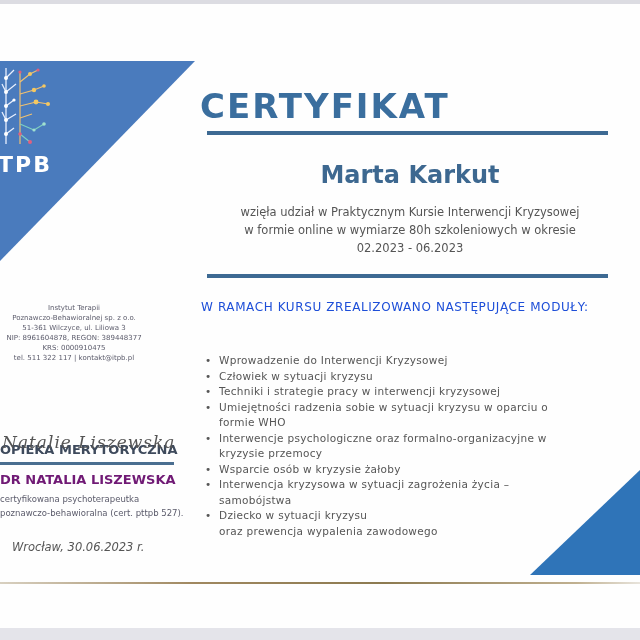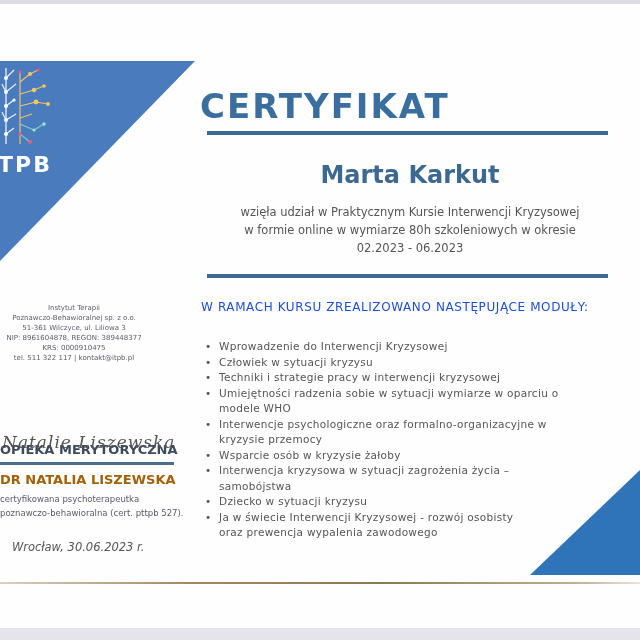--- a/index.html
+++ b/index.html
@@ -13,32 +13,32 @@
 
   .logo { position:absolute; left:0; top:64px; width:60px; height:90px; }
   .logo-text { position:absolute; left:-2px; top:152px; color:#ffffff; font-weight:bold; font-size:22px; letter-spacing:2px; font-family:"DejaVu Sans", sans-serif; }
 
   .company { position:absolute; left:0; top:303px; width:148px; text-align:center; font-size:7px; line-height:10px; color:#5a5a6a; }
   .company div { white-space:nowrap; }
 
   .supervision-title { position:absolute; left:0; top:410px; font-weight:bold; font-size:13px; color:#3e4a5c; white-space:nowrap;margin-top:32px; }
   .signature { position:absolute; left:2px; top:432px; font-family:"DejaVu Serif", serif; font-style:italic; font-size:17px; color:#555; letter-spacing:1px; white-space:nowrap; }
   .sig-line { position:absolute; left:0; top:462px; width:174px; height:3px; background:#4a6e90; }
-  .supervisor-name { position:absolute; left:0; top:472px; font-weight:bold; font-size:13px; color:#a16207; white-space:nowrap; }
+  .supervisor-name { position:absolute; left:0; top:472px; font-weight:bold; font-size:13px; color:#701a75; white-space:nowrap; }
   .supervisor-desc { position:absolute; left:0; top:492px; font-size:8.5px; line-height:14px; color:#5a5a6a; white-space:nowrap; }
   .city-date { position:absolute; left:12px; top:540px; font-size:11.5px; color:#555; white-space:nowrap;font-style:italic; }
 
   .cert-title { position:absolute; left:200px; top:86px; width:420px; text-align:left; font-weight:bold; font-size:34px; letter-spacing:2px; color:#3a6e9e; }
   .line-1 { position:absolute; left:207px; top:131px; width:401px; height:4px; background:#3d6a93; }
   .recipient { position:absolute; left:200px; top:161px; width:420px; text-align:center; font-weight:bold; font-size:24px; color:#3d6890; }
   .desc { position:absolute; left:200px; top:203px; width:420px; text-align:center; font-size:11.5px; line-height:18px; color:#555; }
   .line-2 { position:absolute; left:207px; top:274px; width:401px; height:4px; background:#3d6a93; }
 
   .modules-title { position:absolute; left:201px; top:300px; font-size:12px; letter-spacing:0.6px; color:#1d4ed8; white-space:nowrap; }
-  .modules { position:absolute; left:205px; top:339px; margin:0; padding:0; list-style:none; font-size:10.5px; line-height:15.5px; color:#555; letter-spacing:0.3px; }
+  .modules { position:absolute; left:205px; top:353px; margin:0; padding:0; list-style:none; font-size:10.5px; line-height:15.5px; color:#555; letter-spacing:0.3px; }
   .modules li { position:relative; padding-left:14px; white-space:nowrap; }
   .modules li::before { content:"•"; position:absolute; left:0; top:0; color:#555; }
 
   .bottom-line { position:absolute; left:0; top:582px; width:640px; height:2px; background:linear-gradient(90deg, #d8d0c0 0%, #a08860 30%, #8c7a50 60%, #c0b090 90%, #e8e4dc 100%); }
 </style>
 <style>.modules li.cont::before{content:"";}</style></head>
 <body>
 
 <div class="scan-top"></div>
 <div class="page"></div>
@@ -128,29 +128,28 @@
   <div>w formie online w wymiarze 80h szkoleniowych w okresie</div>
   <div>02.2023 - 06.2023</div>
 </div>
 <div class="line-2"></div>
 
 <div class="modules-title">W RAMACH KURSU ZREALIZOWANO NASTĘPUJĄCE MODUŁY:</div>
 <ul class="modules" id="modules-list">
     <li>Wprowadzenie do Interwencji Kryzysowej</li>
     <li>Człowiek w sytuacji kryzysu</li>
     <li>Techniki i strategie pracy w interwencji kryzysowej</li>
-    <li>Umiejętności radzenia sobie w sytuacji wymiarze w oparciu o</li>
-    <li class="cont" style="--cont: 1;">modele WHO</li>
+    <li>Umiejętności radzenia sobie w sytuacji kryzysu w oparciu o</li>
+    <li class="cont" style="--cont: 1;">formie WHO</li>
     <li>Interwencje psychologiczne oraz formalno-organizacyjne w</li>
     <li class="cont" style="--cont: 1;">kryzysie przemocy</li>
     <li>Wsparcie osób w kryzysie żałoby</li>
     <li>Interwencja kryzysowa w sytuacji zagrożenia życia –</li>
     <li class="cont" style="--cont: 1;">samobójstwa</li>
     <li>Dziecko w sytuacji kryzysu</li>
-    <li>Ja w świecie Interwencji Kryzysowej - rozwój osobisty</li>
     <li class="cont" style="--cont: 1;">oraz prewencja wypalenia zawodowego</li>
   </ul>
 
 <svg class="tri-right" viewBox="0 0 110 105" preserveAspectRatio="none">
   <polygon points="110,0 110,105 0,105" fill="#2f74b8"></polygon>
 </svg>
 
 <div class="bottom-line"></div>
 <div class="scan-bottom"></div>
 

